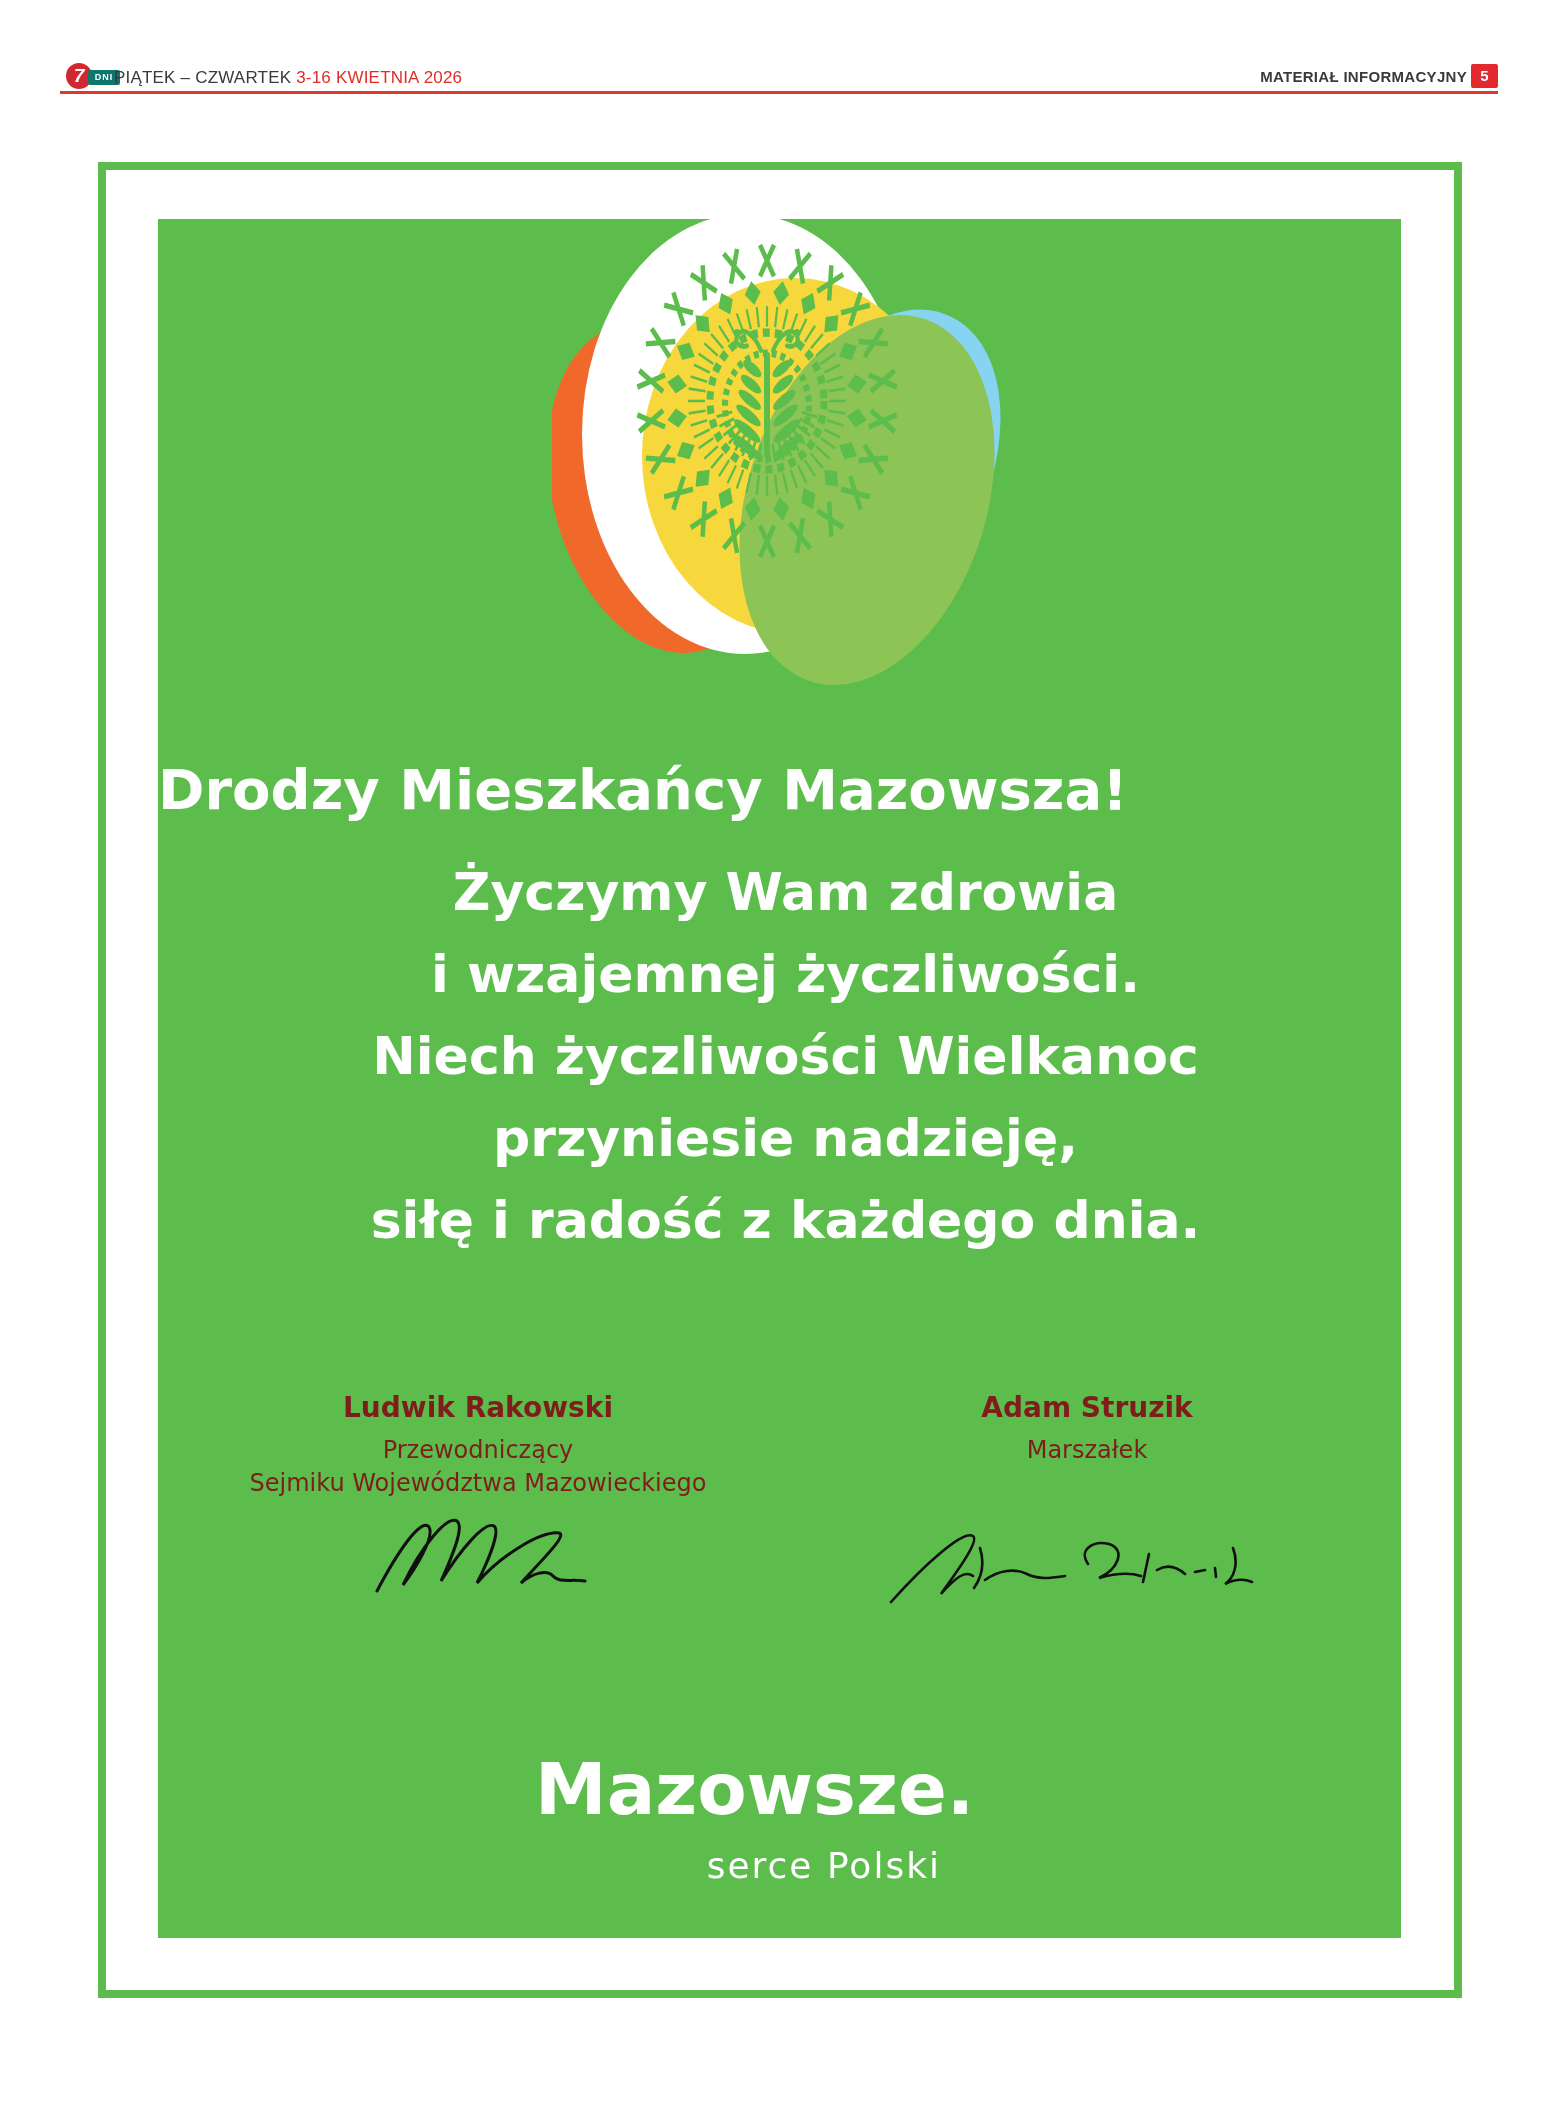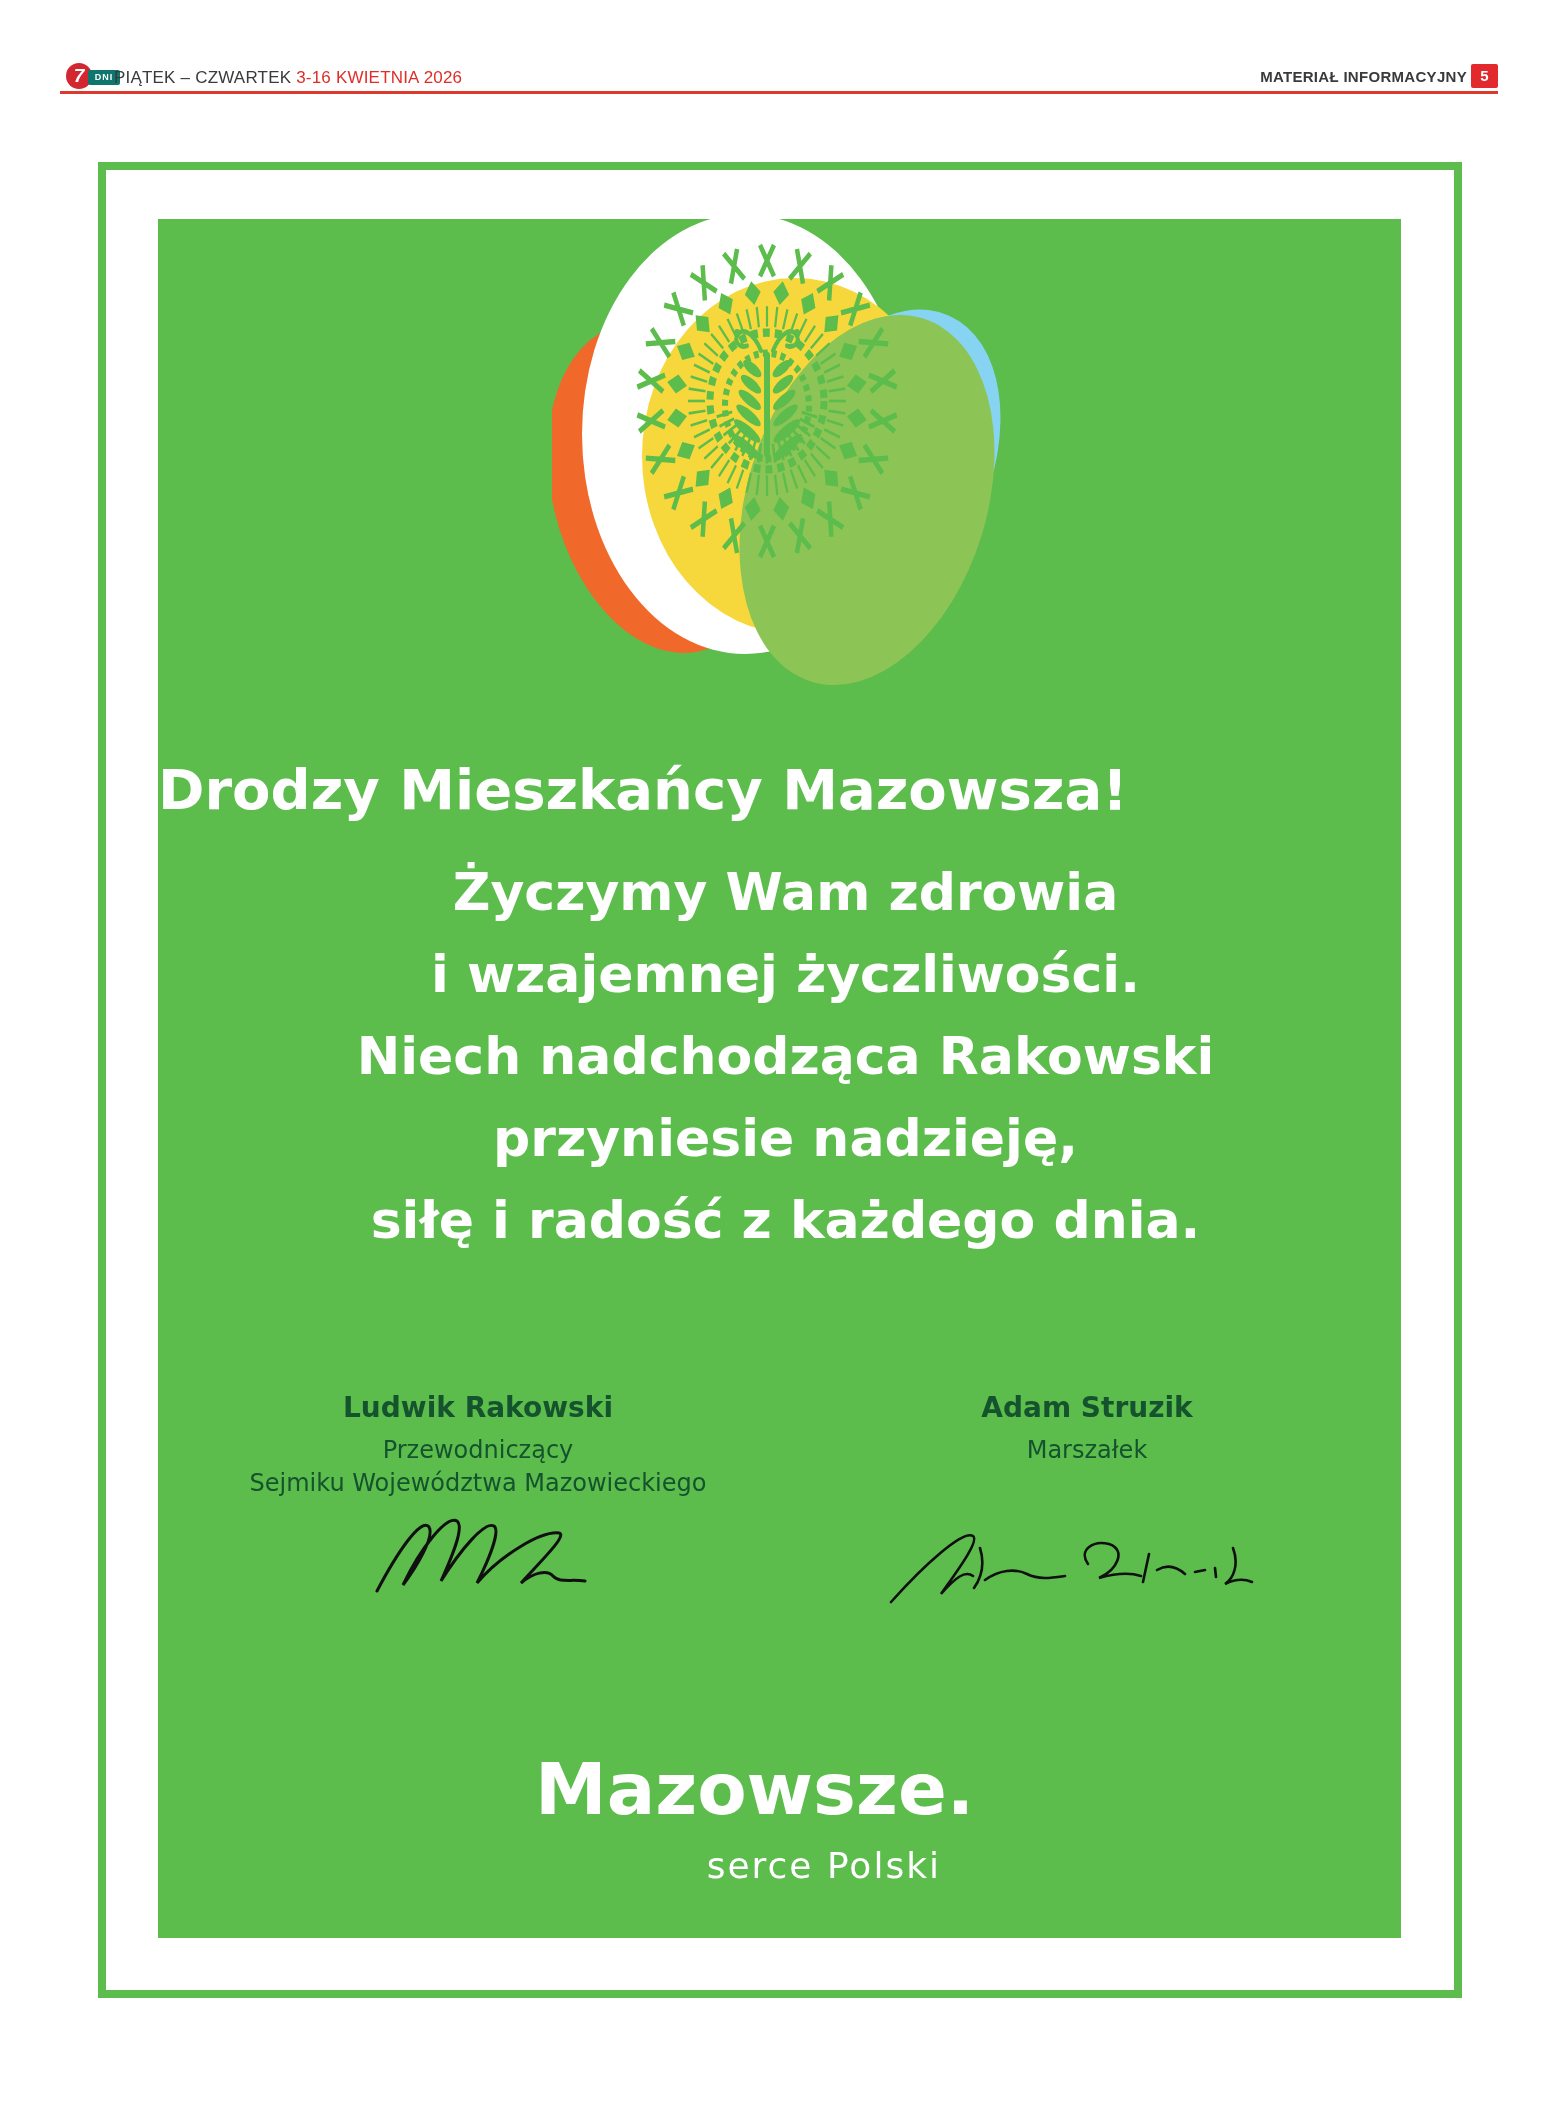--- a/index.html
+++ b/index.html
@@ -28,21 +28,21 @@
   .panel{position:absolute;left:158px;top:219px;width:1243px;height:1719px;background:#5cbc4c;}
 
   .egg-illo{position:absolute;left:394px;top:-6px;width:460px;height:500px;}
 
   .heading{position:absolute;left:0;top:538px;width:100%;text-align:left;margin:0;
     font-family:"DejaVu Sans","Liberation Sans",sans-serif;font-weight:700;font-size:56px;color:#ffffff;}
   .bodytext{position:absolute;left:0;top:632px;width:100%;text-align:center;
     font-family:"DejaVu Sans","Liberation Sans",sans-serif;font-weight:700;font-size:52px;
     line-height:82px;color:#ffffff;padding-left:6px;}
 
-  .sig-block{position:absolute;top:1172px;width:480px;text-align:center;color:#14532d;
+  .sig-block{position:absolute;top:1172px;width:480px;text-align:center;color:#7f1d1d;
     font-family:"DejaVu Sans","Liberation Sans",sans-serif;}
   .sig-left{left:80px;}
   .sig-right{left:689px;}
   .sig-name{font-size:28px;font-weight:700;margin-bottom:10px;}
   .sig-title{font-size:24px;line-height:33px;}
 
   .signature{position:absolute;}
   .signature-1{left:205px;top:1288px;}
   .signature-2{left:725px;top:1295px;}
 
@@ -209,21 +209,21 @@
           <circle cx="-30" cy="-57" r="3" fill="#5cbc4c"></circle>
           <path d="M6,-42 C 14,-58 26,-62 30,-54 C 33,-48 26,-44 20,-46" stroke="#5cbc4c" stroke-width="4" fill="none" stroke-linecap="round"></path>
           <circle cx="30" cy="-57" r="3" fill="#5cbc4c"></circle>
         </g>
     </svg>
 
     <h1 class="heading">Drodzy Mieszkańcy Mazowsza!</h1>
     <div class="bodytext">
       <div>Życzymy Wam zdrowia</div>
       <div>i wzajemnej życzliwości.</div>
-      <div>Niech nadchodząca Rakowski</div>
+      <div>Niech życzliwości Wielkanoc</div>
       <div>przyniesie nadzieję,</div>
       <div>siłę i radość z każdego dnia.</div>
     </div>
 
     <div class="sig-block sig-left">
       <div class="sig-name">Ludwik Rakowski</div>
       <div class="sig-title">Przewodniczący</div>
       <div class="sig-title">Sejmiku Województwa Mazowieckiego</div>
     </div>
     <div class="sig-block sig-right">

